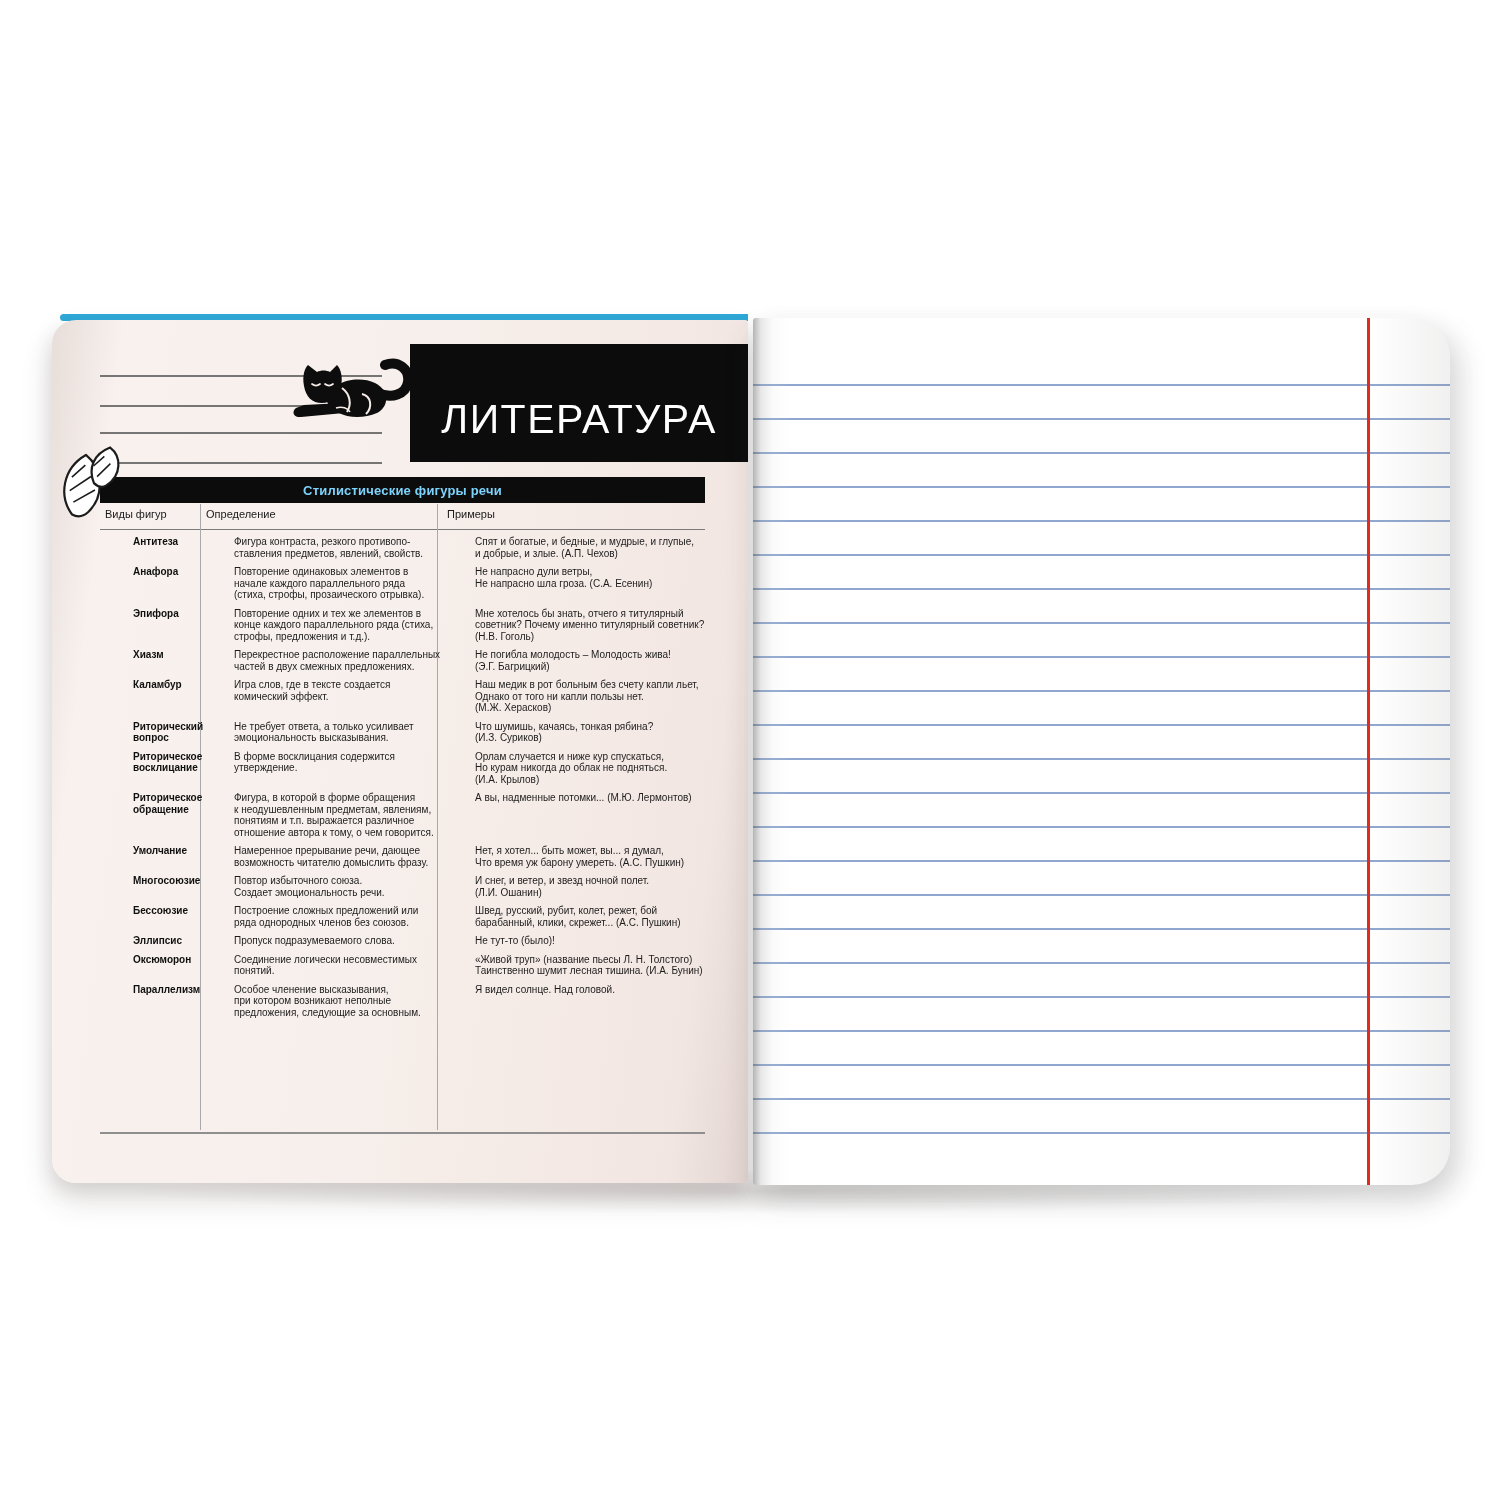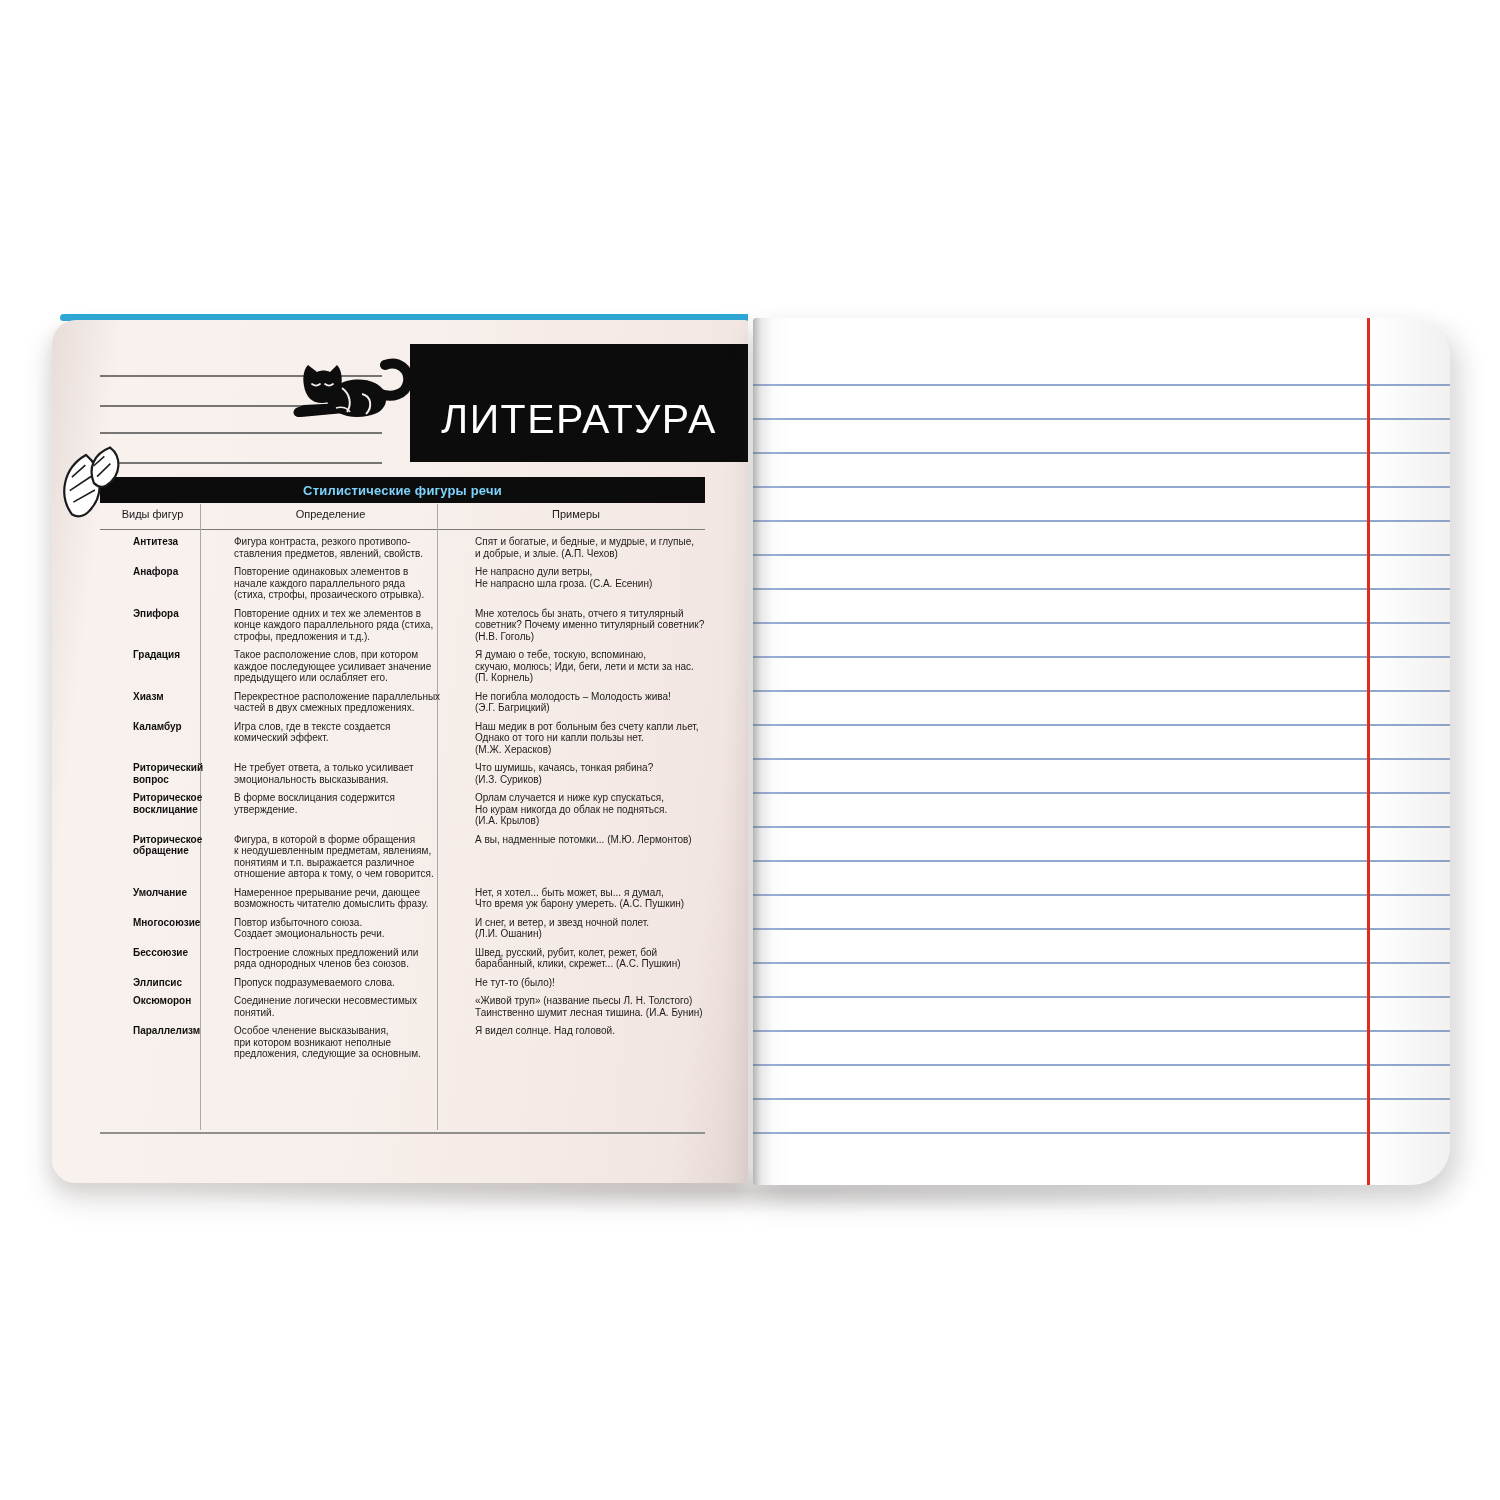--- a/index.html
+++ b/index.html
@@ -32,22 +32,22 @@
                background:var(--band-black,#0c0c0c);display:flex;align-items:center;justify-content:center;
                padding-top:32px;box-sizing:border-box;}
   .subject-box span{color:#fff;font-size:41px;letter-spacing:1.5px;font-weight:400;}
   .leaf{position:absolute;left:6px;top:126px;width:88px;height:74px;z-index:4;}
 
   .table-band{position:absolute;left:48px;top:157px;width:605px;height:26px;
               background:var(--band-black,#0c0c0c);display:flex;align-items:center;justify-content:center;z-index:2;}
   .table-band span{color:#7dd3fc;font-size:13px;font-weight:700;letter-spacing:.2px;}
 
   .col-headers{position:absolute;left:48px;top:188px;width:605px;display:grid;
-               grid-template-columns:100px 237px 268px;font-size:11px;color:#1a1a1a;text-align:center;}
-  .col-headers .c1{padding-left:5px;} .col-headers .c2{padding-left:24px;} .col-headers .c3{padding-left:10px;}
+               grid-template-columns:100px 237px 268px;font-size:11px;color:#1a1a1a;}
+  .col-headers .c1{padding-left:5px;} .col-headers .c2{padding-left:6px;} .col-headers .c3{padding-left:10px;}
   .header-rule{position:absolute;left:48px;top:209px;width:605px;height:1px;background:#7a7a7a;}
   .vsep{position:absolute;top:184px;width:1px;height:626px;background:#a9a9a9;}
   .vsep.s1{left:148px;} .vsep.s2{left:385px;}
   .bottom-rule{position:absolute;left:48px;top:812px;width:605px;height:2px;background:#8f8f8f;}
 
   .table-body{position:absolute;left:48px;top:216px;width:605px;display:flex;flex-direction:column;gap:7px;margin-left:28px;}
   .t-row{display:grid;grid-template-columns:100px 237px 268px;}
   .cell{font-size:10px;line-height:11.5px;white-space:pre-line;color:#1c1c1c;}
   .cell.type{font-weight:700;color:#101010;padding-left:5px;}
   .cell.def{padding:0 8px 0 6px;}
@@ -131,29 +131,20 @@
   <div class="t-row">
     <div class="cell type">Эпифора</div>
     <div class="cell def">Повторение одних и тех же элементов в
 конце каждого параллельного ряда (стиха,
 строфы, предложения и т.д.).</div>
     <div class="cell ex">Мне хотелось бы знать, отчего я титулярный
 советник? Почему именно титулярный советник?
 (Н.В. Гоголь)</div>
   </div>
 
-  <div class="t-row">
-    <div class="cell type">Градация</div>
-    <div class="cell def">Такое расположение слов, при котором
-каждое последующее усиливает значение
-предыдущего или ослабляет его.</div>
-    <div class="cell ex">Я думаю о тебе, тоскую, вспоминаю,
-скучаю, молюсь; Иди, беги, лети и мсти за нас.
-(П. Корнель)</div>
-  </div>
 
   <div class="t-row">
     <div class="cell type">Хиазм</div>
     <div class="cell def">Перекрестное расположение параллельных
 частей в двух смежных предложениях.</div>
     <div class="cell ex">Не погибла молодость – Молодость жива!
 (Э.Г. Багрицкий)</div>
   </div>
 
 

